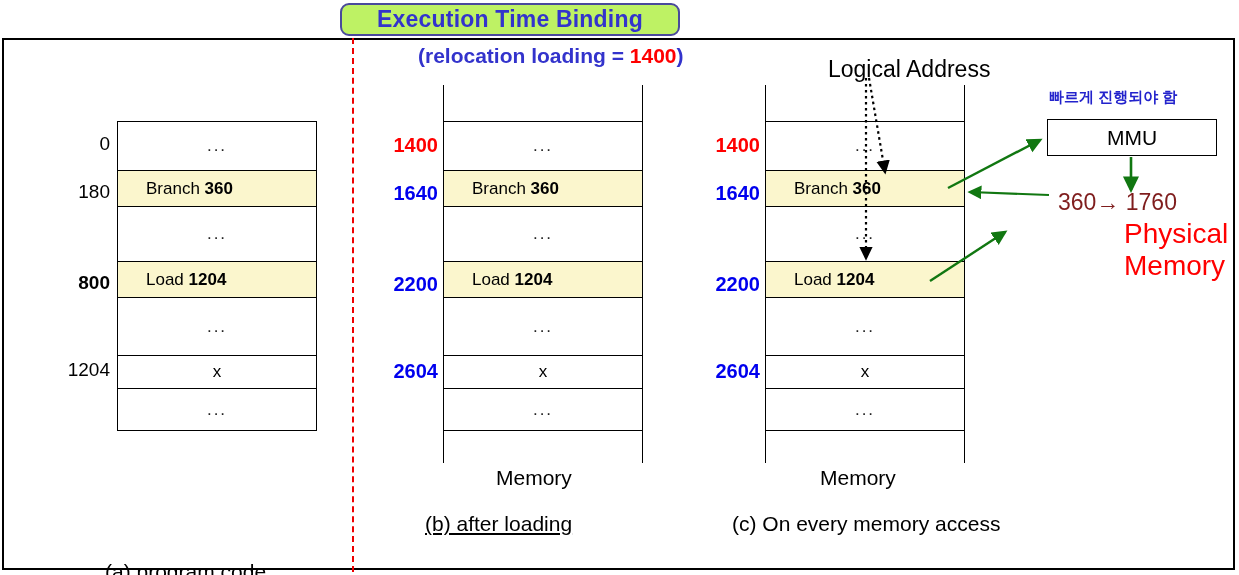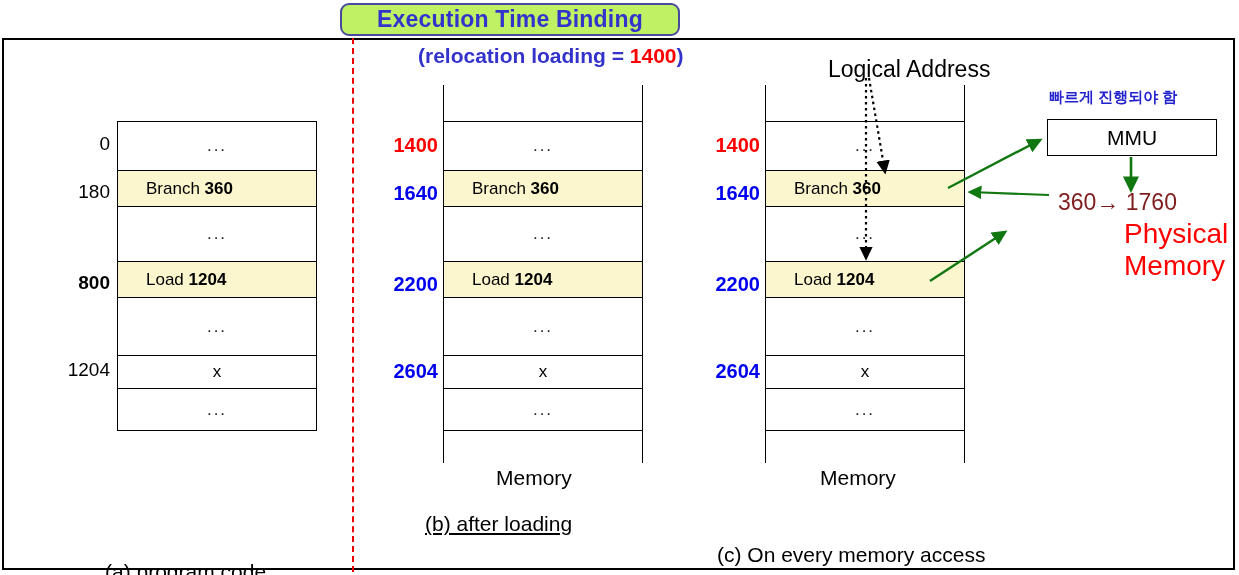--- a/index.html
+++ b/index.html
@@ -178,21 +178,21 @@
   <div class="cell center" style="height:33px;">
       <span>x</span>
     </div>
   <div class="cell center" style="height:42px;">
       <span class="dots">...</span>
     </div>
   <div class="cell open" style="height:32px;"></div>
 </div>
 
 <div class="memlabel" style="left:820px;top:466px;">Memory</div>
-<div class="cap" style="left:717px;top:512px;margin-top:31px;">(c) On every memory access</div>
+<div class="cap" style="left:732px;top:512px;">(c) On every memory access</div>
 
 <div id="logical-address-label">Logical Address</div>
 <div id="korean-note">빠르게 진행되야 함</div>
 <div id="mmu-box">
   <span>MMU</span>
 </div>
 <div id="translation">360→ 1760</div>
 <div id="physical-address">
   <div>Physical</div>
   <div>Memory</div>

